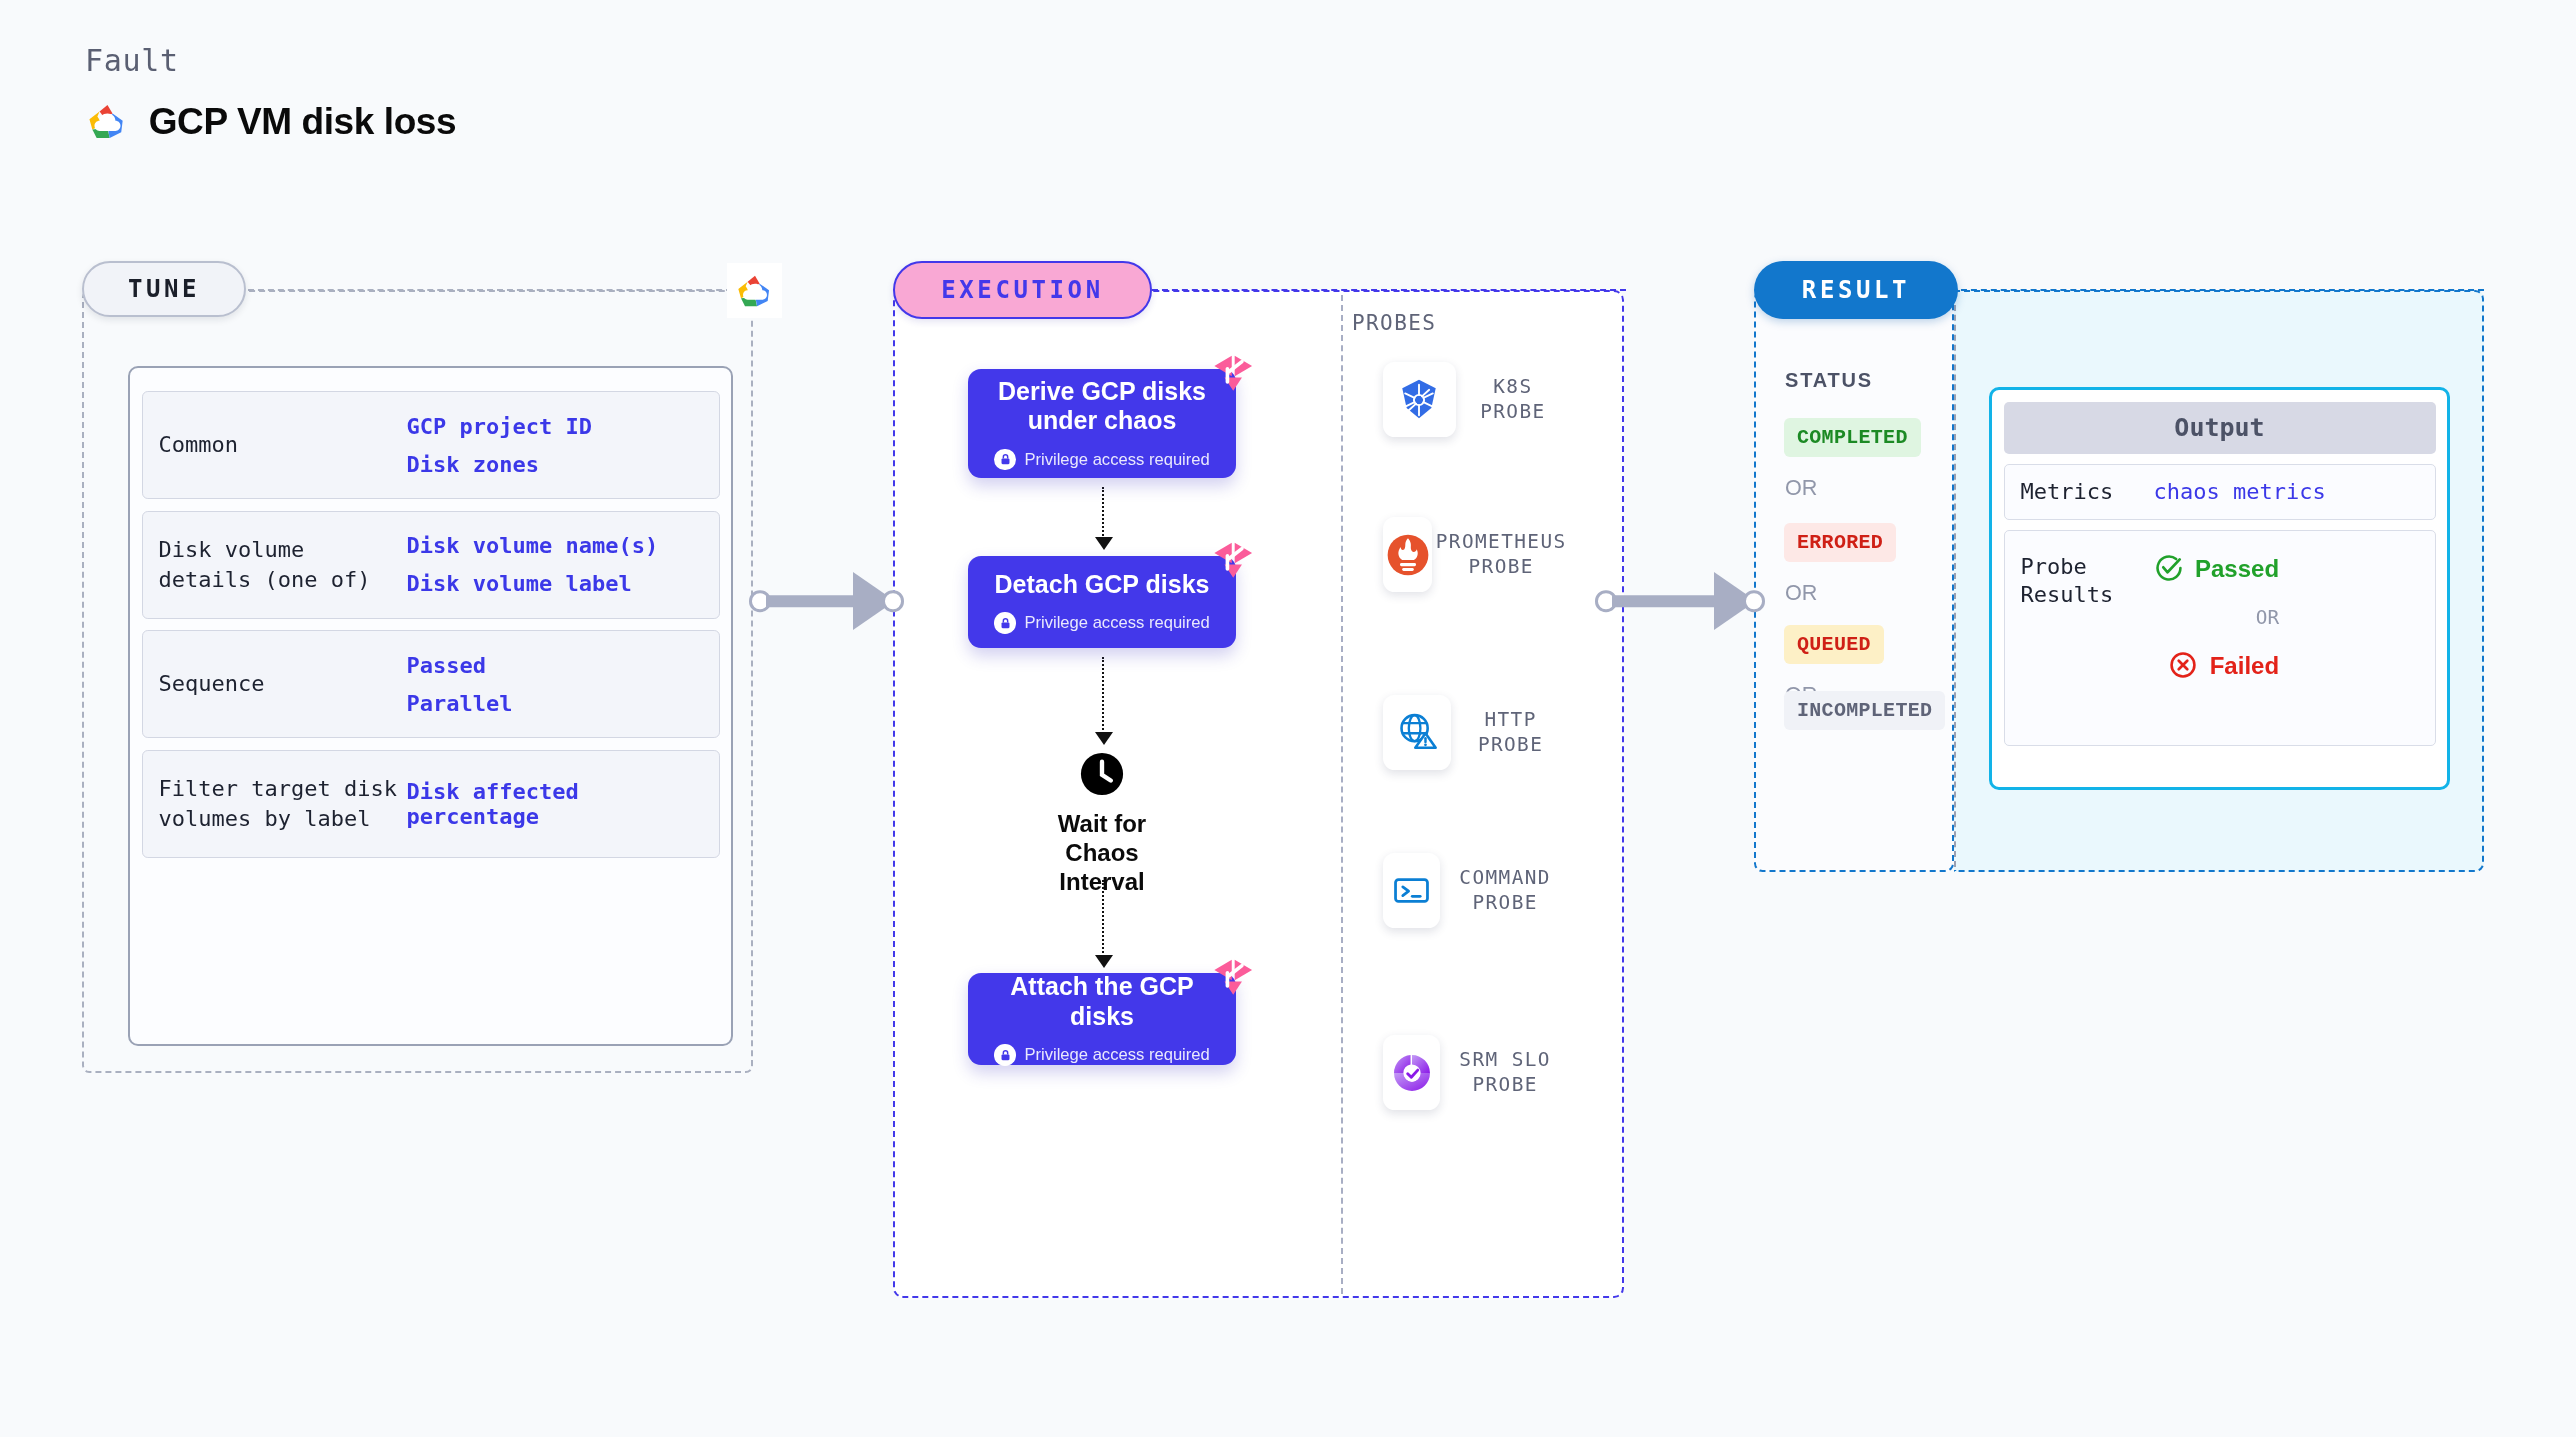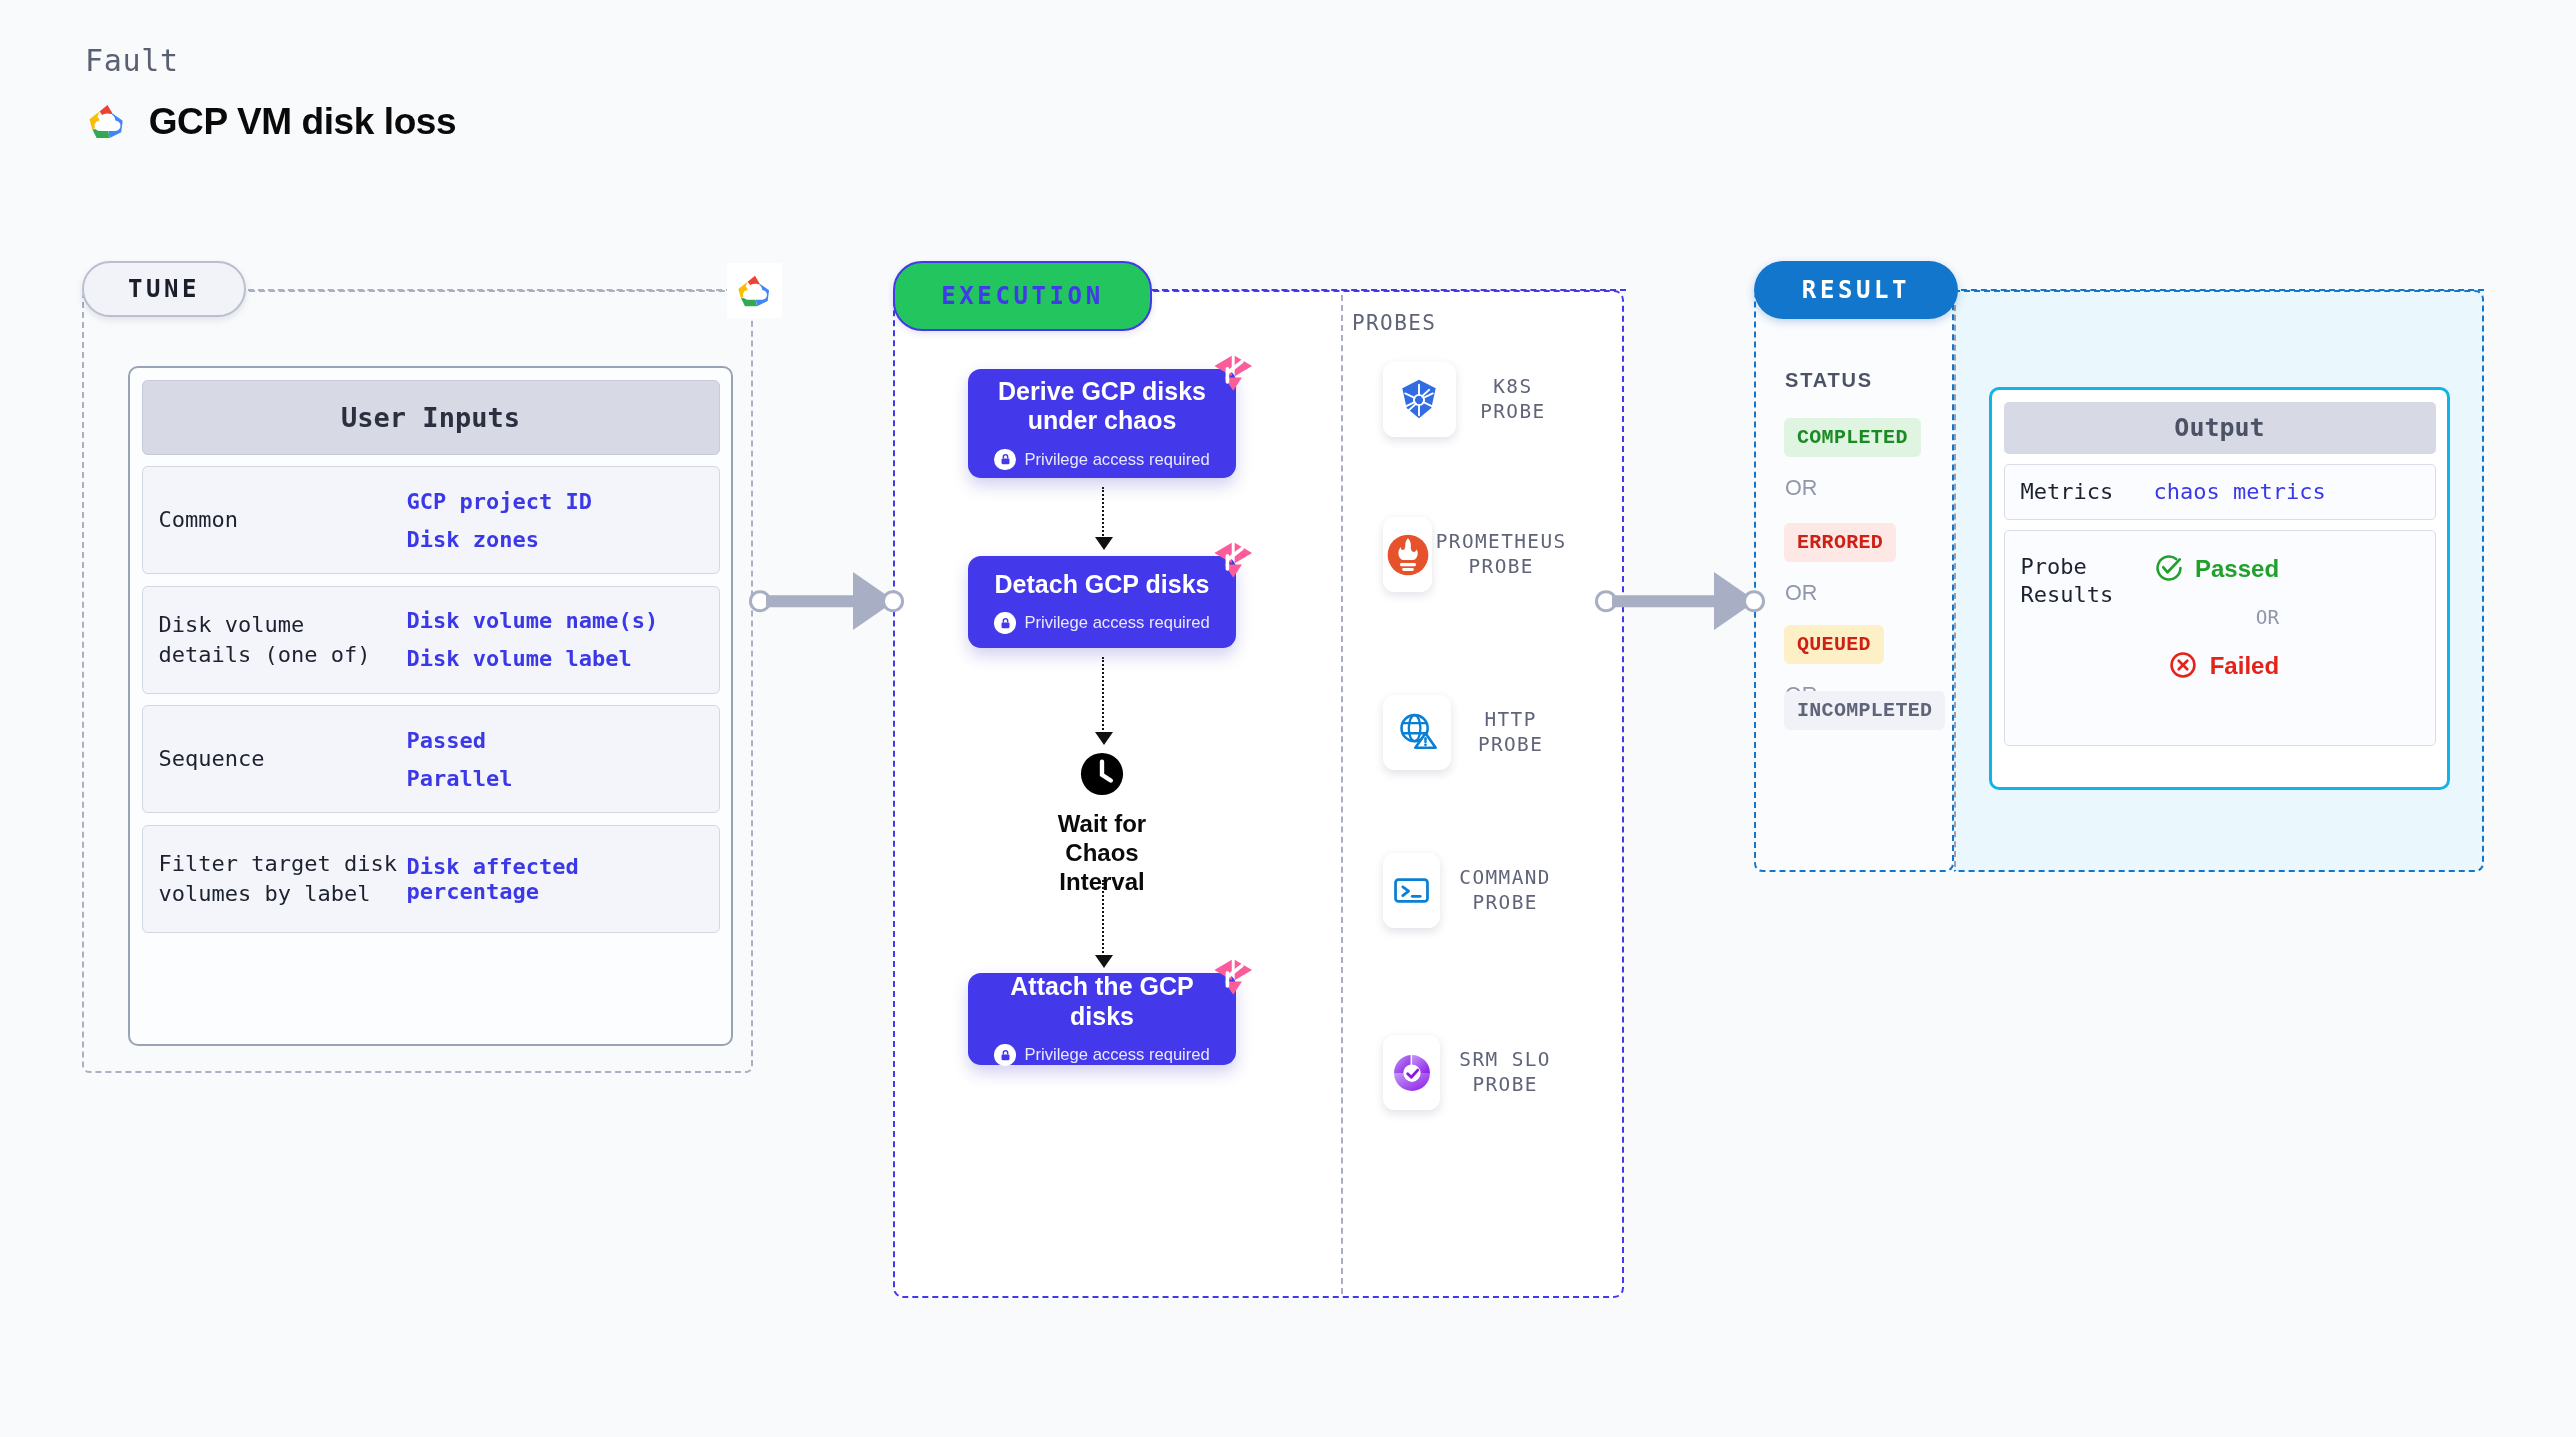--- a/index.html
+++ b/index.html
@@ -84,22 +84,22 @@
   
   .exec-box {
     position: absolute; left: 893px; top: 290px; width: 731px; height: 1008px;
     border: 2.9px dashed #4338ea; border-radius: 10px; background: #ffffff;
   }
   .exec-fill {
     position: absolute; left: 896px; top: 293px; width: 446px; height: 1002px;
     background: #e6e5fb; border-radius: 8px 0 0 8px;
   }
   .exec-pill {
-    left: 893px; top: 261px; width: 259px; height: 70px;
-    background: #22c55e; border: 2.9px solid #4338ea; color: #4338ea;
+    left: 893px; top: 261px; width: 259px; height: 58px;
+    background: #f9a8d4; border: 2.9px solid #4338ea; color: #4338ea;
     font-size: 24px; box-shadow: 0 2.9px 7.2px rgba(40,30,160,.12);
   }
   .exec-dash {
     position: absolute; left: 1152px; top: 289px; width: 474px; height: 0;
     border-top: 2.9px dashed #4338ea; z-index: 5;
   }
   .probes-div {
     position: absolute; left: 1341px; top: 295px; width: 0; height: 999px;
     border-left: 2.2px dashed #a8aec4;
   }
@@ -226,21 +226,20 @@
     <svg width="42" height="36" viewBox="0 0 62 54">
       <path d="M31 4 L20 13 L27 22 L38 16 Z" fill="#ea4335"></path>
       <path d="M20 13 L6 24 L10 38 L24 31 L17 20 Z" fill="#fbbc05"></path>
       <path d="M10 38 L16 50 L34 50 L31 36 Z" fill="#34a853"></path>
       <path d="M38 16 L52 26 L50 42 L34 50 L31 33 Z" fill="#4285f4"></path>
       <path d="M31 16 c-7 0 -11 5 -11 10 c-4 0 -7 3 -7 7 c0 4 3 7 7 7 h22 c4 0 7 -3 7 -7 c0 -4 -3 -7 -7 -7 c0 -6 -5 -10 -11 -10 z" fill="#fff"></path>
     </svg>
   </div>
 
   <div class="ui-card">
-    <div class="ui-head">User Inputs</div>
 
     <div class="ui-row">
       <div class="k">Common</div>
       <div class="v">
         <span>GCP project ID</span>
         <span>Disk zones</span>
       </div>
     </div>
 
     <div class="ui-row">

